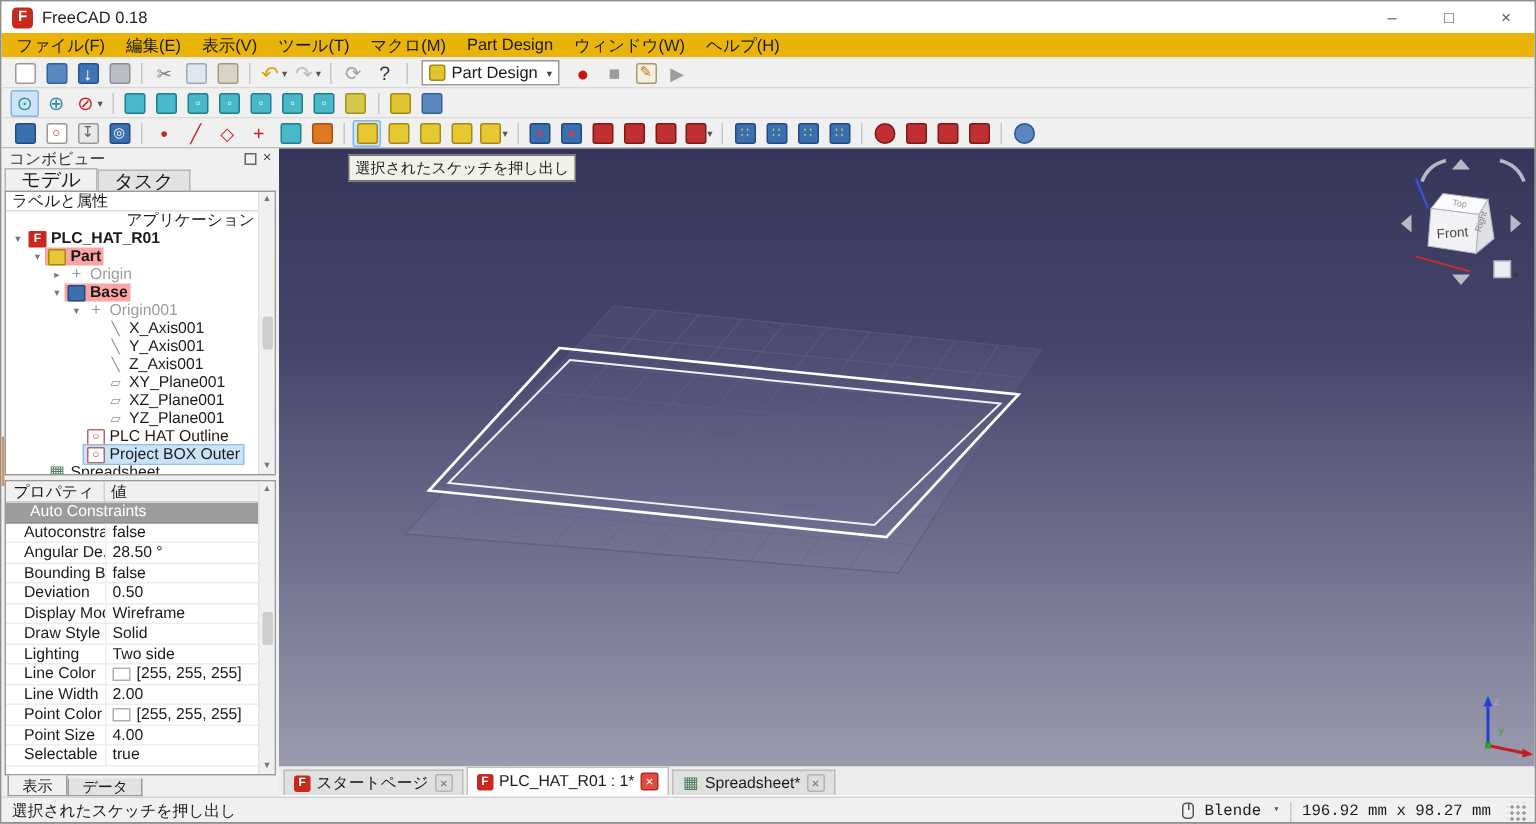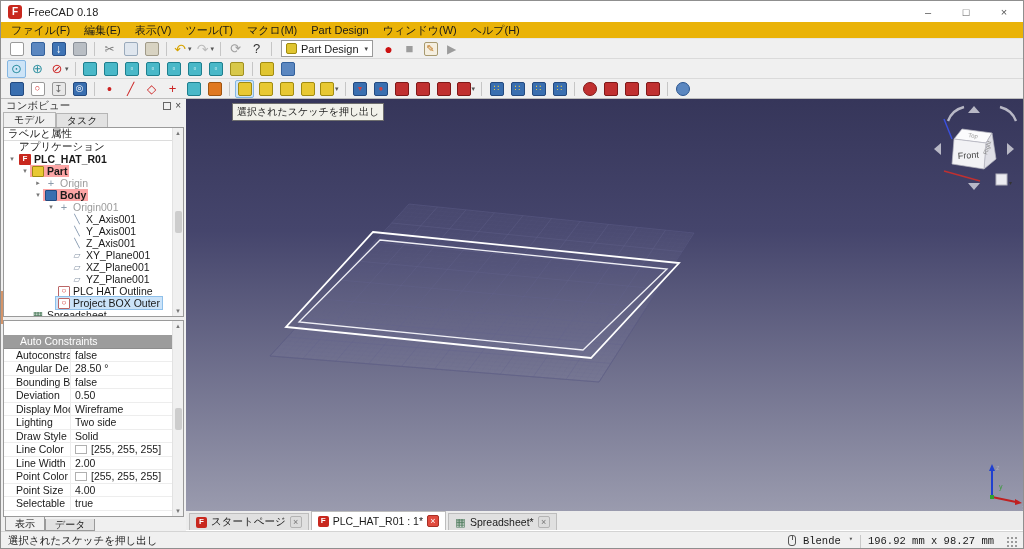--- a/index.html
+++ b/index.html
@@ -31,21 +31,21 @@
   .wb-ico{width:11px;height:11px;background:#e0c530;border:1px solid #a08b10;border-radius:2px;flex:none;}
   .wb-arrow{margin-left:auto;font-size:7px;color:#444;}
   
   #left-panel{position:absolute;left:0;top:98px;width:185px;height:432px;background:#f0f0f0;}
   .panel-title{height:13px;display:flex;align-items:center;padding:0 5px;font-size:10.5px;color:#333;}
   .pt-btns{margin-left:auto;display:flex;gap:4px;align-items:center;}
   .pt-float{width:8px;height:8px;border:1px solid #666;}
   .pt-close{font-size:10px;color:#444;line-height:1;}
   .ptab-row{display:flex;height:15px;padding-left:2px;align-items:flex-end;}
   .ptab{padding:0 10px;border:1px solid #b5b5b5;border-bottom:none;background:#e2e2e2;height:14px;
-        display:flex;align-items:center;font-size:10px;}
+        display:flex;align-items:center;font-size:13px;}
   .ptab.active{background:#f0f0f0;height:15px;}
   #tree-box{position:absolute;left:2px;right:2px;top:28px;height:190px;background:#fff;border:1px solid #9a9a9a;overflow:hidden;}
   .tree-header{height:13px;border-bottom:1px solid #dcdcdc;padding:0 4px;display:flex;align-items:center;font-size:10.5px;}
   #tree-rows{position:absolute;left:0;right:11px;top:13px;bottom:0;overflow:hidden;}
   .trow{height:12px;display:flex;align-items:center;white-space:nowrap;font-size:10.5px;}
   .trow .exp{width:10px;font-size:7px;color:#777;text-align:center;flex:none;}
   .trow.bold{font-weight:bold;}
   .trow.gray{color:#9c9c9c;}
   .lblwrap{display:flex;align-items:center;padding:0 2px;height:12px;}
   .trow.hl .lblwrap{background:#fca5a5;}
@@ -335,21 +335,21 @@
     <div class="ptab-row" id="combo-tabs">
         <span class="ptab active">モデル</span>
         <span class="ptab">タスク</span>
       </div>
 
     <div id="tree-box">
       <div class="tree-header">
         <span>ラベルと属性</span>
       </div>
       <div id="tree-rows">
-          <div class="trow" style="padding-left: 3px;">
+          <div class="trow" style="padding-left: 3px; justify-content: flex-end;">
             <span class="exp"></span>
             <span class="lblwrap">
               <span>アプリケーション</span>
             </span>
           </div>
           <div class="trow bold" style="padding-left: 3px;">
             <span class="exp">▾</span>
             <span class="lblwrap">
               <span class="nicon" style="background: rgb(200, 40, 30); color: rgb(255, 255, 255); font-size: 8px;">F</span>
               <span>PLC_HAT_R01</span>
@@ -366,21 +366,21 @@
             <span class="exp">▸</span>
             <span class="lblwrap">
               <span class="nicon" style="color: rgb(138, 154, 170); font-size: 11px;">+</span>
               <span>Origin</span>
             </span>
           </div>
           <div class="trow bold hl" style="padding-left: 29px;">
             <span class="exp">▾</span>
             <span class="lblwrap">
               <span class="nicon" style="background: rgb(58, 111, 176); border: 1px solid rgb(35, 74, 128);"></span>
-              <span>Body</span>
+              <span>Base</span>
             </span>
           </div>
           <div class="trow gray" style="padding-left: 42px;">
             <span class="exp">▾</span>
             <span class="lblwrap">
               <span class="nicon" style="color: rgb(138, 154, 170); font-size: 11px;">+</span>
               <span>Origin001</span>
             </span>
           </div>
           <div class="trow" style="padding-left: 55px;">
@@ -448,20 +448,24 @@
           </div>
         </div>
       <div class="vscroll">
         <span>▲</span>
         <span class="vthumb"></span>
         <span>▼</span>
       </div>
     </div>
 
     <div id="prop-box">
+      <div class="phead">
+        <span class="c1">プロパティ</span>
+        <span class="c2">値</span>
+      </div>
       <div id="prop-rows">
           <div class="prow group">Auto Constraints</div>
           <div class="prow">
             <span class="pname">Autoconstra...</span>
             <span class="pval">
               <span>false</span>
             </span>
           </div>
           <div class="prow">
             <span class="pname">Angular De...</span>
@@ -481,29 +485,29 @@
               <span>0.50</span>
             </span>
           </div>
           <div class="prow">
             <span class="pname">Display Mode</span>
             <span class="pval">
               <span>Wireframe</span>
             </span>
           </div>
           <div class="prow">
+            <span class="pname">Draw Style</span>
+            <span class="pval">
+              <span>Solid</span>
+            </span>
+          </div>
+          <div class="prow">
             <span class="pname">Lighting</span>
             <span class="pval">
               <span>Two side</span>
-            </span>
-          </div>
-          <div class="prow">
-            <span class="pname">Draw Style</span>
-            <span class="pval">
-              <span>Solid</span>
             </span>
           </div>
           <div class="prow">
             <span class="pname">Line Color</span>
             <span class="pval">
               <span class="swatch" style="background: rgb(255, 255, 255);"></span>
               <span>[255, 255, 255]</span>
             </span>
           </div>
           <div class="prow">

